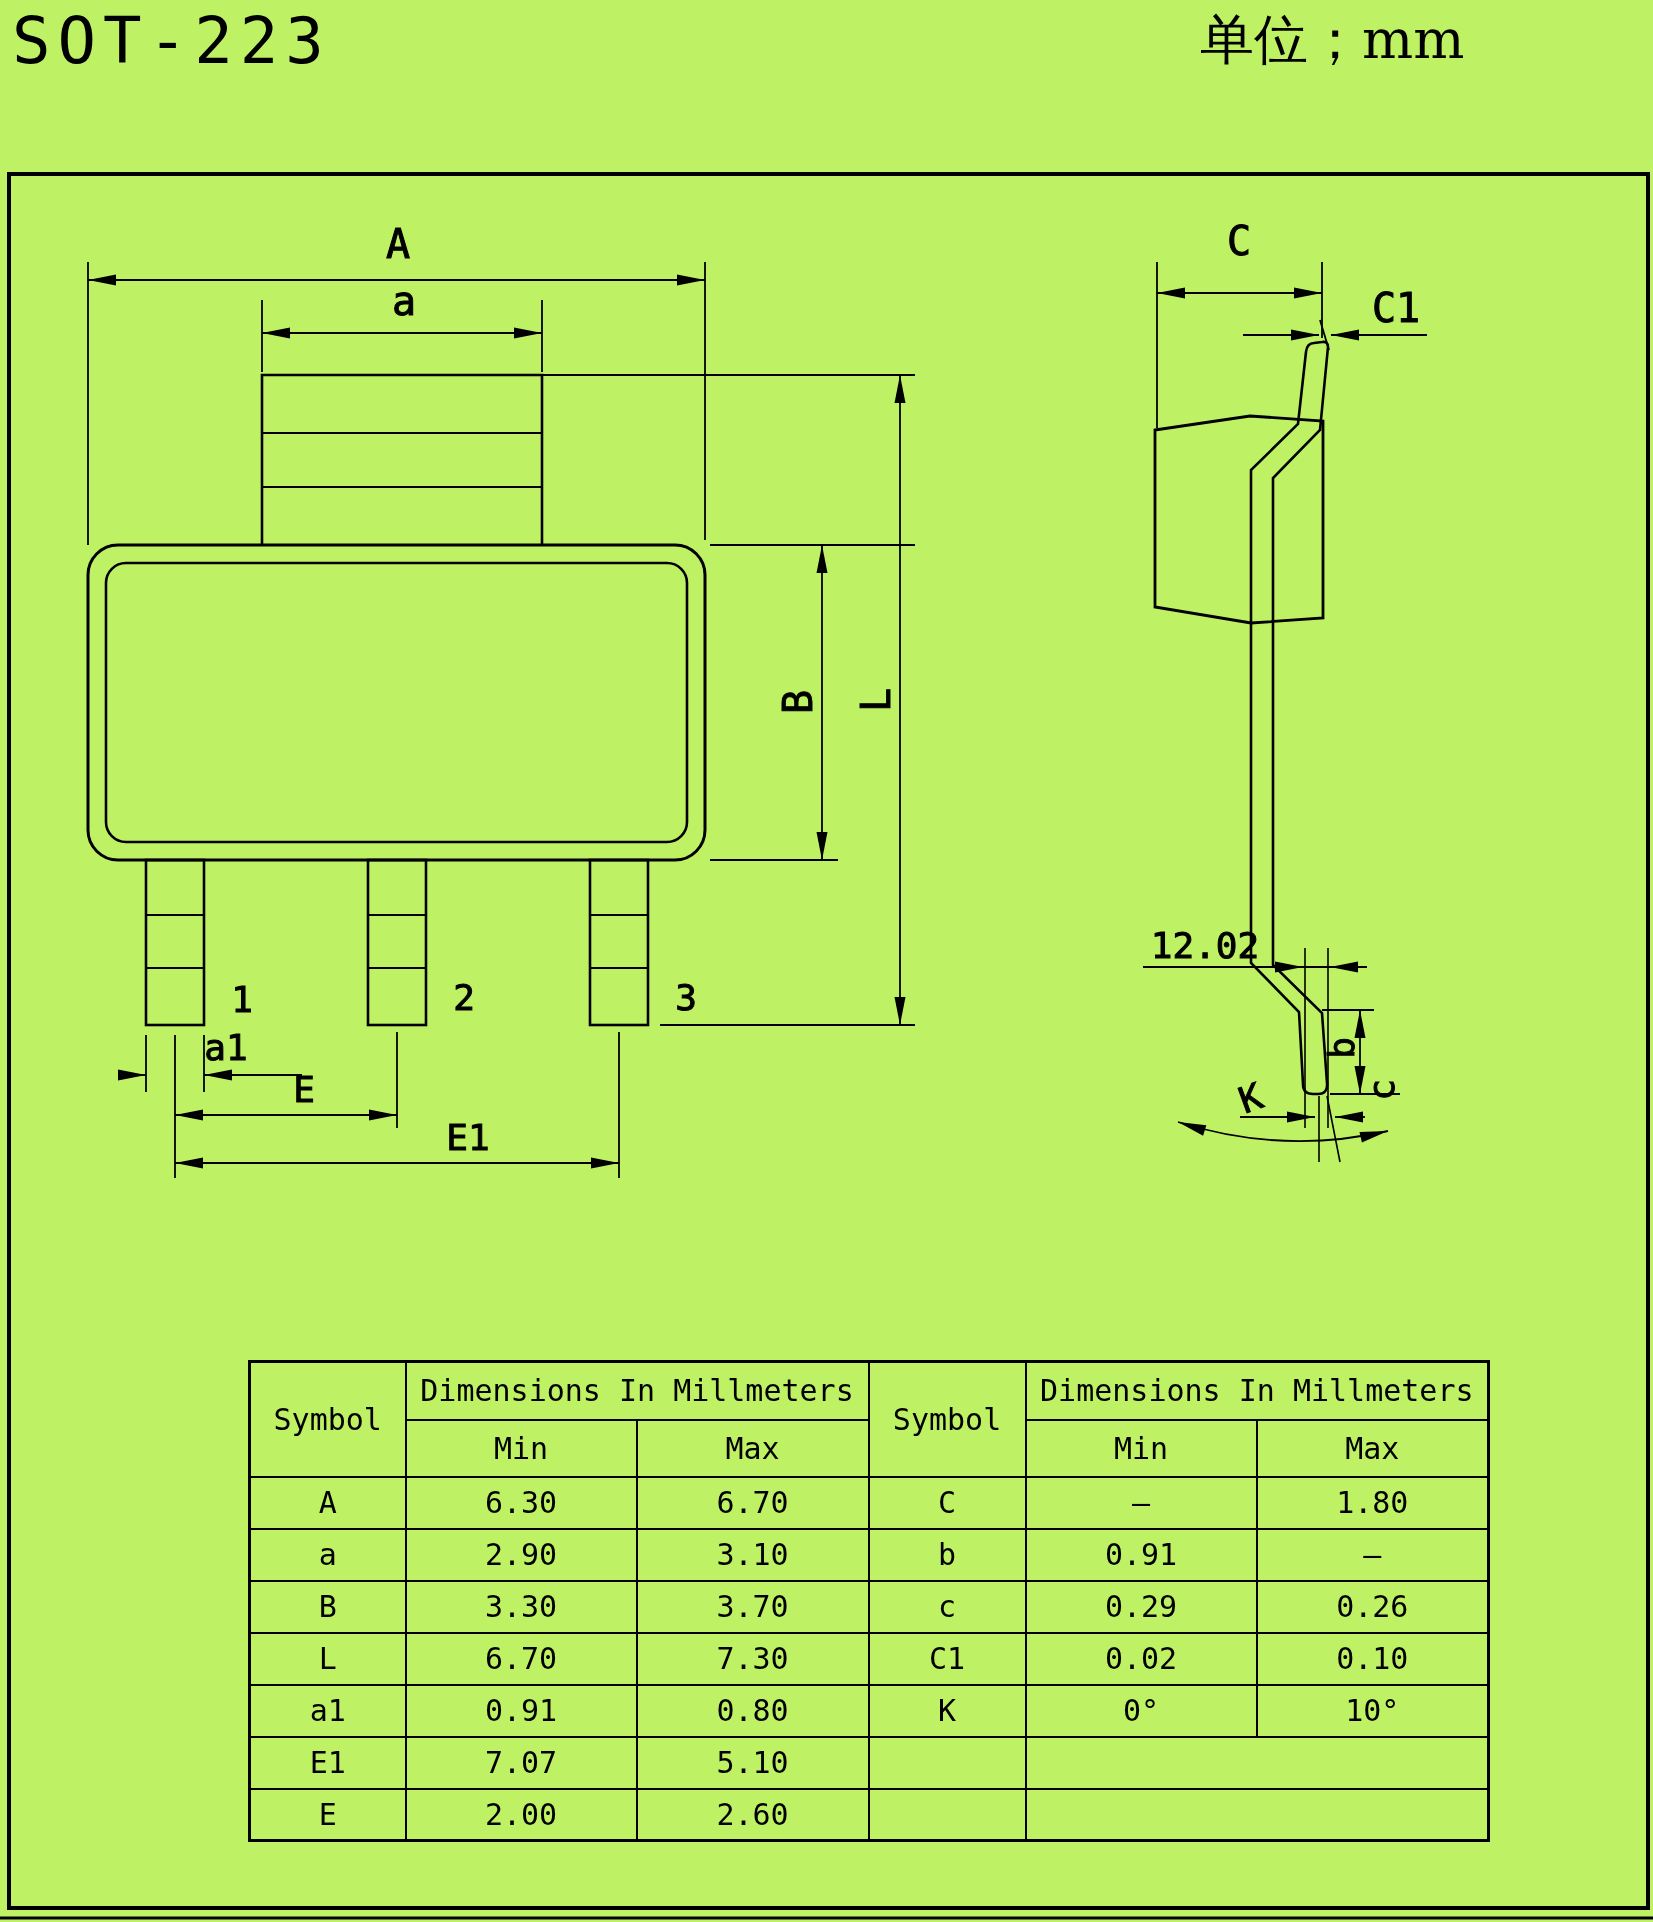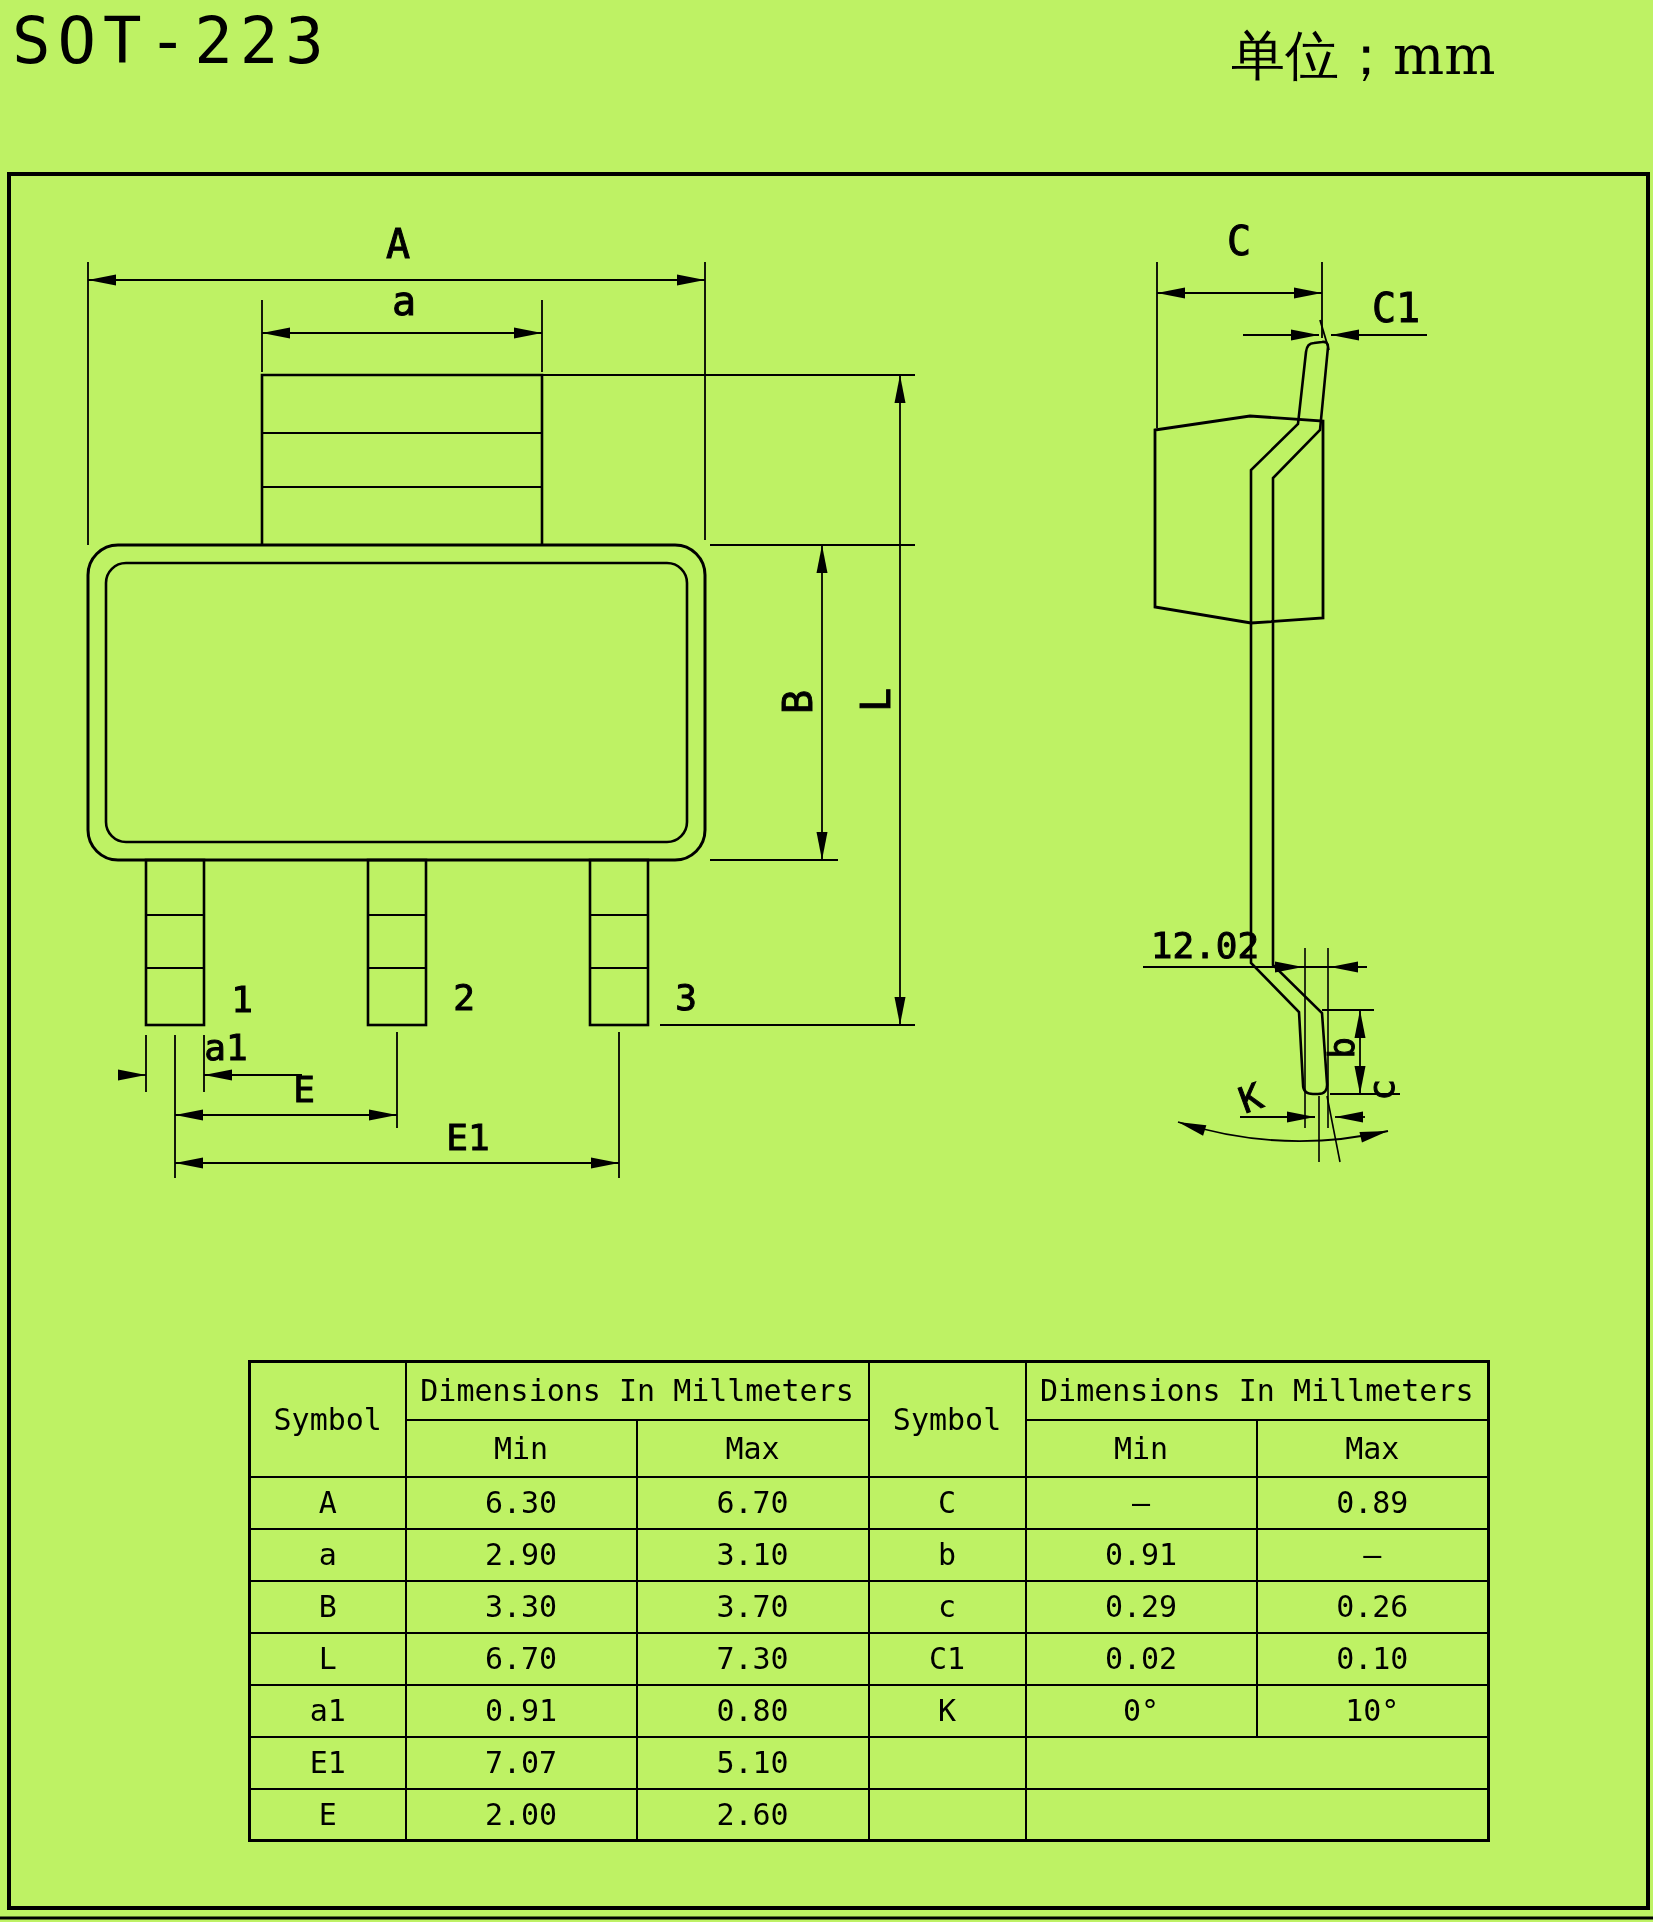--- a/index.html
+++ b/index.html
@@ -10,24 +10,23 @@
     font-family:"DejaVu Sans Mono", monospace;
     color:#000;
     overflow:hidden;
   }
   .title{
     position:absolute;left:12px;top:6px;
     font-size:64px;line-height:1.1;letter-spacing:7px;
     font-family:"DejaVu Sans Mono", monospace;
   }
   .units{
-    position:absolute;left:1200px;top:24px;
+    position:absolute;left:1200px;top:8px;
     font-size:54px;line-height:1.2;
     font-family:"DejaVu Serif", serif;
-    margin-left:31px;
   }
   svg.drawing{position:absolute;left:0;top:0;}
   svg text{
     font-family:"DejaVu Sans Mono", monospace;
     fill:#000;
   }
   .dim-label{font-size:40px;}
   .dim-label-sm{font-size:36px;}
   table.dims{
     position:absolute;left:248px;top:1340px;
@@ -223,21 +222,21 @@
       <th>Max</th>
       <th>Min</th>
       <th>Max</th>
     </tr>
     <tr class="drow">
       <td>A</td>
       <td>6.30</td>
       <td>6.70</td>
       <td>C</td>
       <td>–</td>
-      <td>0.89</td>
+      <td>1.80</td>
     </tr>
     <tr class="drow">
       <td>a</td>
       <td>2.90</td>
       <td>3.10</td>
       <td>b</td>
       <td>0.91</td>
       <td>–</td>
     </tr>
     <tr class="drow">

